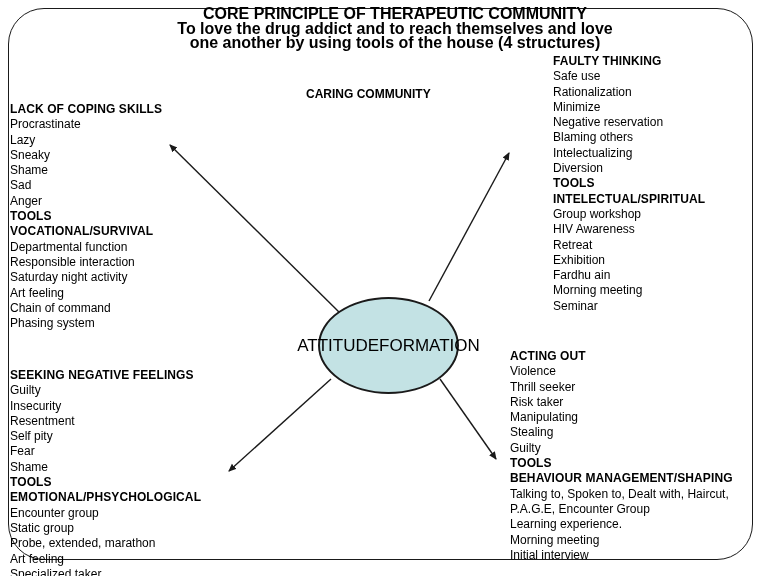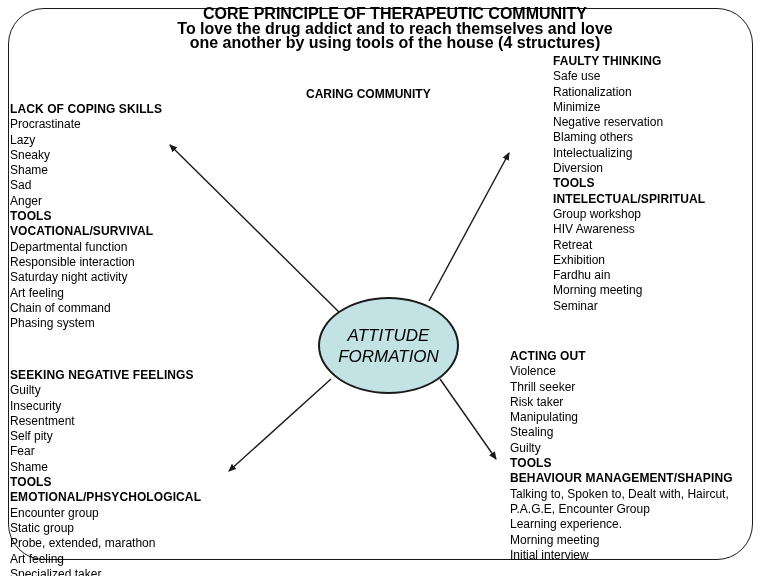--- a/index.html
+++ b/index.html
@@ -68,26 +68,25 @@
   .ellipse {
     position: absolute;
     left: 318px;
     top: 297px;
     width: 141px;
     height: 97px;
     border: 2px solid #3b82f6;
     border-radius: 50%;
     box-sizing: border-box;
     display: flex;
-    flex-direction: column;
+    flex-direction: row;
     align-items: center;
     justify-content: center;
     text-align: center;
     z-index: 3;
-    font-style: italic;
   }
   .ellipse .e-line {
     font-size: 17px;
     line-height: 21px;
     color: #000;
   }
   svg.arrows {
     position: absolute;
     left: 0;
     top: 0;

